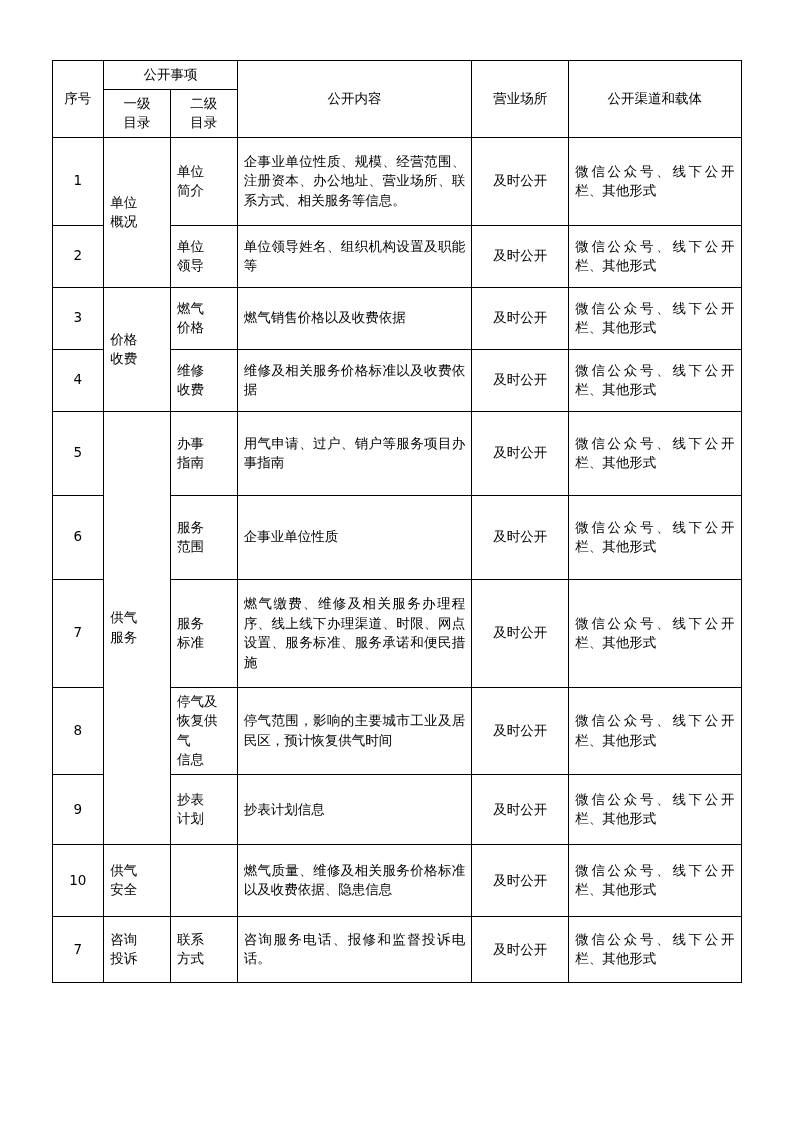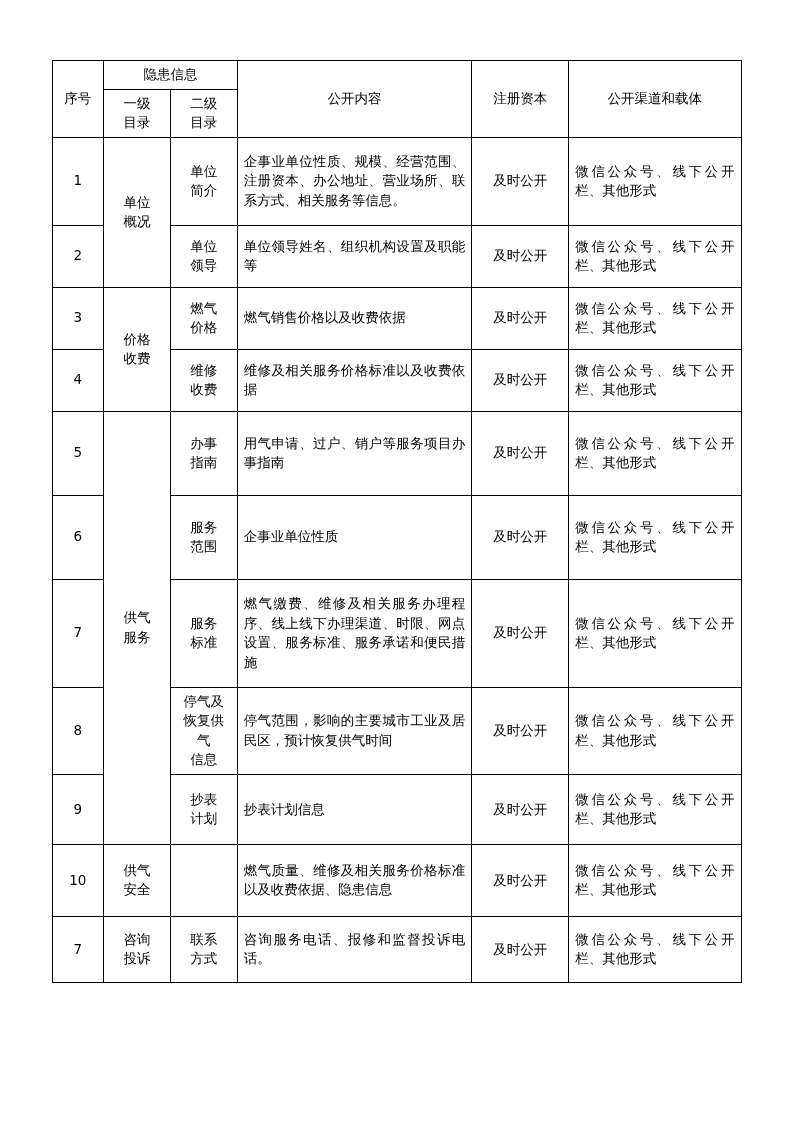--- a/index.html
+++ b/index.html
@@ -52,42 +52,42 @@
   .hdr-sub {
     font-size: 14px;
     line-height: 1.3;
     margin-top: 48px;
   }
   .cell-center { text-align: center; }
   .cell-just {
     text-align: justify;
     text-justify: inter-ideograph;
   }
-  .vert-label { text-align: center; line-height: 1.35; }
+  .vert-label { text-align: left; line-height: 1.35; }
 </style>
 </head>
 <body>
 
 <div class="page">
 
   <table class="disclosure">
     <colgroup>
       <col class="col-no">
       <col class="col-lvl1">
       <col class="col-lvl2">
       <col class="col-content">
       <col class="col-time">
       <col class="col-channel">
     </colgroup>
     <thead>
       <tr>
         <th rowspan="2" class="hdr hdr-main">序号</th>
-        <th colspan="2" class="hdr hdr-main">隐患信息</th>
+        <th colspan="2" class="hdr hdr-main">公开事项</th>
         <th rowspan="2" class="hdr hdr-main">公开内容</th>
-        <th rowspan="2" class="hdr hdr-main">注册资本</th>
+        <th rowspan="2" class="hdr hdr-main">营业场所</th>
         <th rowspan="2" class="hdr hdr-main">公开渠道和载体</th>
       </tr>
       <tr>
         <th class="hdr hdr-sub">
           <div>一级</div>
           <div>目录</div>
         </th>
         <th class="hdr hdr-sub">
           <div>二级</div>
           <div>目录</div>

